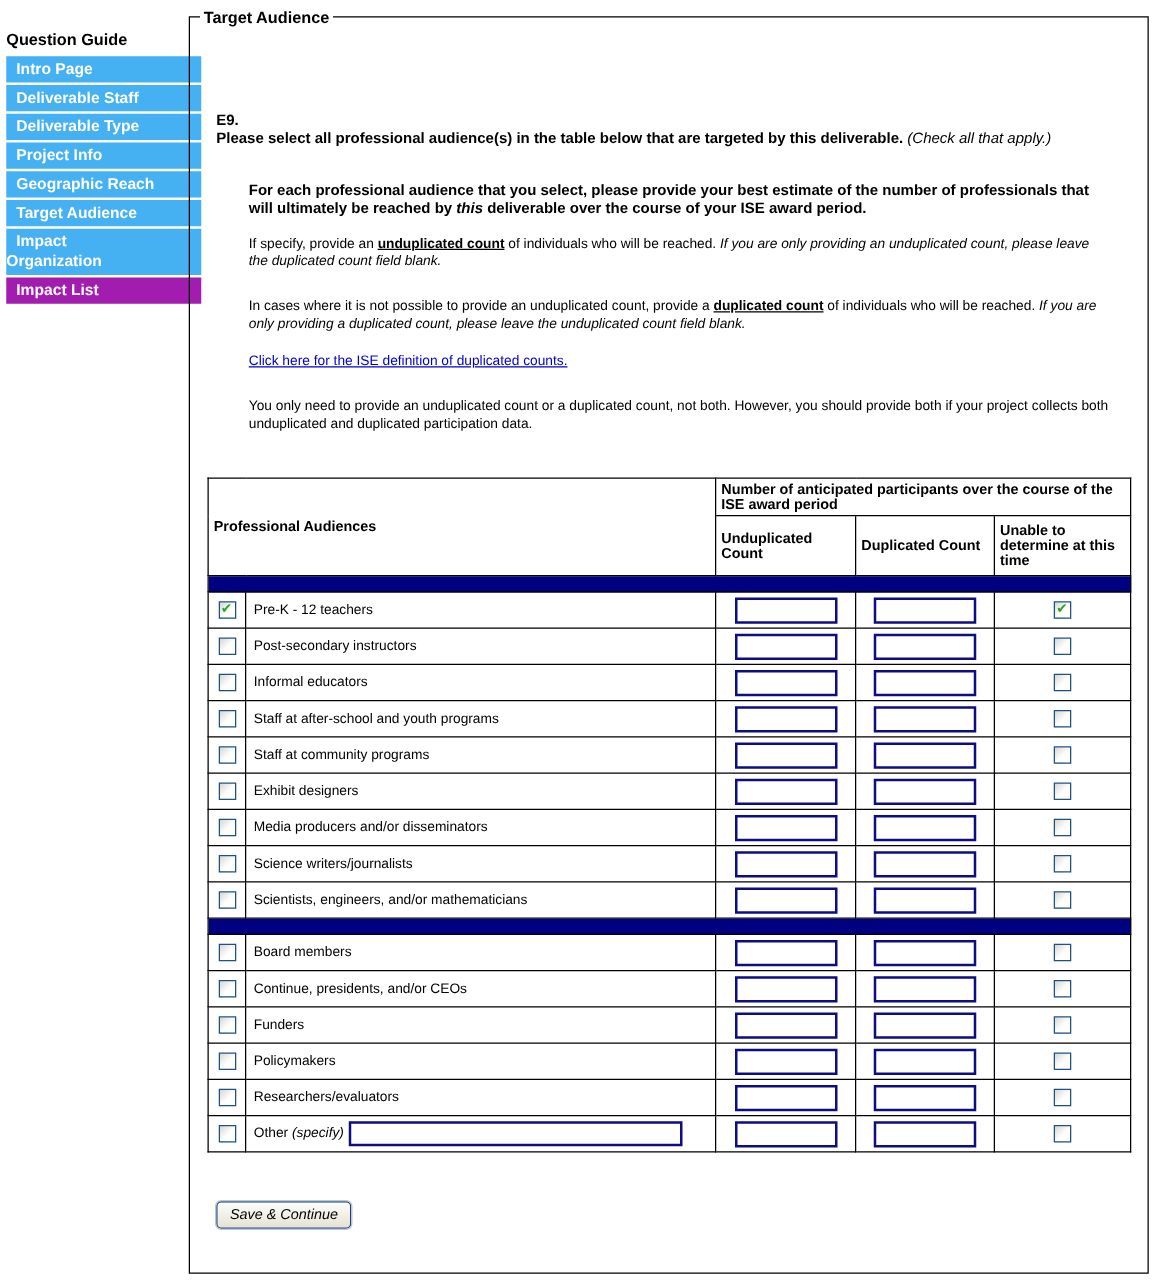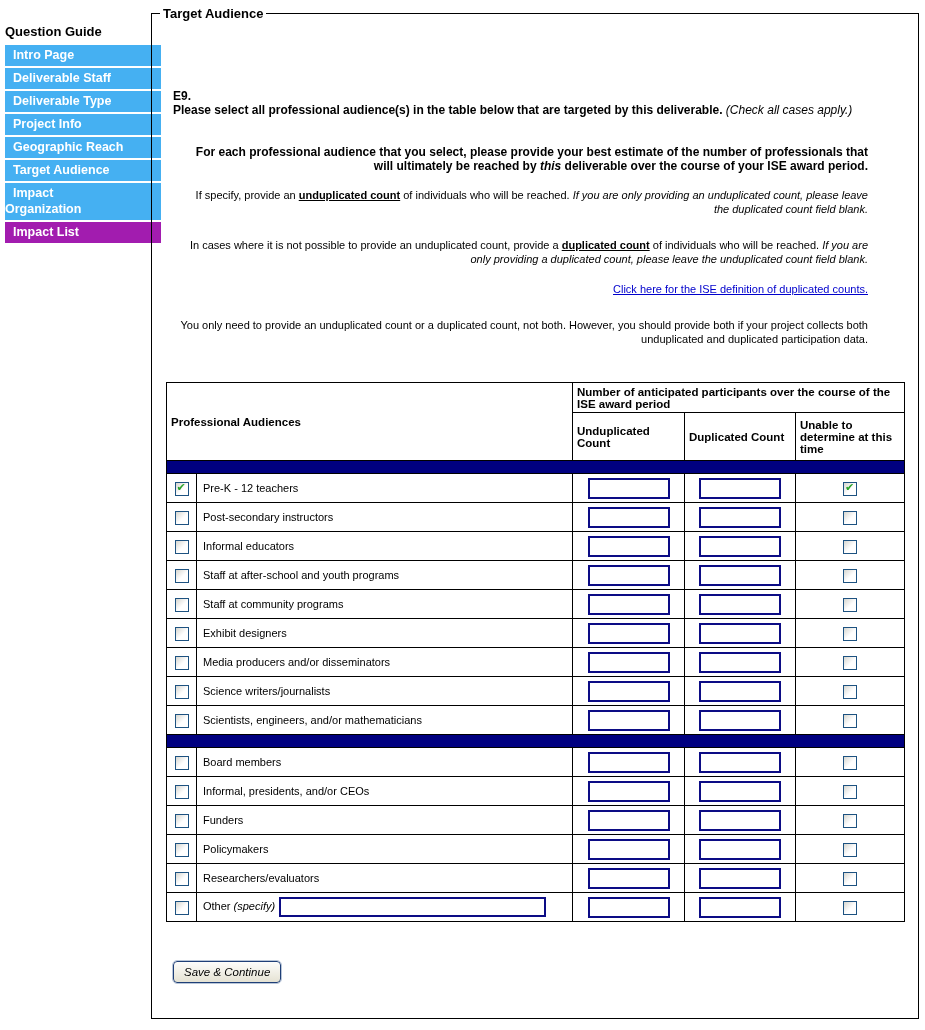--- a/index.html
+++ b/index.html
@@ -20,21 +20,21 @@
   fieldset.main legend { font-size:13px; font-weight:bold; margin-left:8px; padding:0 3px; }
 
   .content { padding:0; }
   .q-block { display:flex; margin:68px 0 0 21px; width:718px;flex-direction:column; }
   .q-num { font-weight:bold; font-size:12px; width:28px; flex:none; }
   .q-text { width:690px; font-size:12px; line-height:14px; }
   .b  { font-weight:bold; }
   .it { font-style:italic; }
   .bu { font-weight:bold; text-decoration:underline; }
 
-  .para { margin-left:26px; width:690px; font-size:11px; line-height:14px;text-align:right; }
+  .para { margin-left:47px; width:690px; font-size:11px; line-height:14px; }
   .para.bold { font-size:12px; font-weight:bold; margin-top:28px; }
   .p-undup { margin-top:15px; }
   .p-link1 { margin-top:18px; }
   .p-dup   { margin-top:22px; }
   .p-link2 { margin-top:16px; }
   .p-note  { margin-top:22px; }
   a.deflink { color:#0000cc; text-decoration:underline; font-size:11px; cursor:pointer; }
 
   
   table.aud { border-collapse:collapse; margin:36px 0 0 14px; width:738px; table-layout:fixed; }
@@ -83,21 +83,21 @@
       <div class="nav-item green">Impact List</div>
     </div>
 </div>
 
 <fieldset class="main">
   <legend>Target Audience</legend>
   <div class="content">
 
     <div class="q-block">
       <span class="q-num">E9.</span>
-      <span class="q-text"><span class="b">Please select all professional audience(s) in the table below that are targeted by this deliverable. </span><span class="it">(Check all cases apply.)</span></span>
+      <span class="q-text"><span class="b">Please select all professional audience(s) in the table below that are targeted by this deliverable. </span><span class="it">(Check all that apply.)</span></span>
     </div>
 
     <p class="para bold"><span>For each professional audience that you select, please provide your best estimate of the number of professionals that will ultimately be reached by </span><span class="it">this</span><span> deliverable over the course of your ISE award period.</span></p>
 
     <p class="para p-undup"><span>If specify, provide an </span><span class="bu">unduplicated count</span><span> of individuals who will be reached. </span><span class="it">If you are only providing an unduplicated count, please leave the duplicated count field blank.</span></p>
 
 
     <p class="para p-dup"><span>In cases where it is not possible to provide an unduplicated count, provide a </span><span class="bu">duplicated count</span><span> of individuals who will be reached. </span><span class="it">If you are only providing a duplicated count, please leave the unduplicated count field blank.</span></p>
 
     <p class="para p-link2"><a class="deflink">Click here for the ISE definition of duplicated counts.</a></p>
@@ -195,21 +195,21 @@
           </tr>
           <tr>
             <td class="cb-cell"><span class="cb"></span></td>
             <td class="label-cell"><span>Board members</span></td>
             <td class="num-cell"><input type="text" class="num-input" style=""></td>
             <td class="num-cell"><input type="text" class="num-input" style=""></td>
             <td class="cb-cell"><span class="cb"></span></td>
           </tr>
           <tr>
             <td class="cb-cell"><span class="cb"></span></td>
-            <td class="label-cell"><span>Informal, presidents, and/or CEOs</span></td>
+            <td class="label-cell"><span>Continue, presidents, and/or CEOs</span></td>
             <td class="num-cell"><input type="text" class="num-input" style=""></td>
             <td class="num-cell"><input type="text" class="num-input" style=""></td>
             <td class="cb-cell"><span class="cb"></span></td>
           </tr>
           <tr>
             <td class="cb-cell"><span class="cb"></span></td>
             <td class="label-cell"><span>Funders</span></td>
             <td class="num-cell"><input type="text" class="num-input" style=""></td>
             <td class="num-cell"><input type="text" class="num-input" style=""></td>
             <td class="cb-cell"><span class="cb"></span></td>

